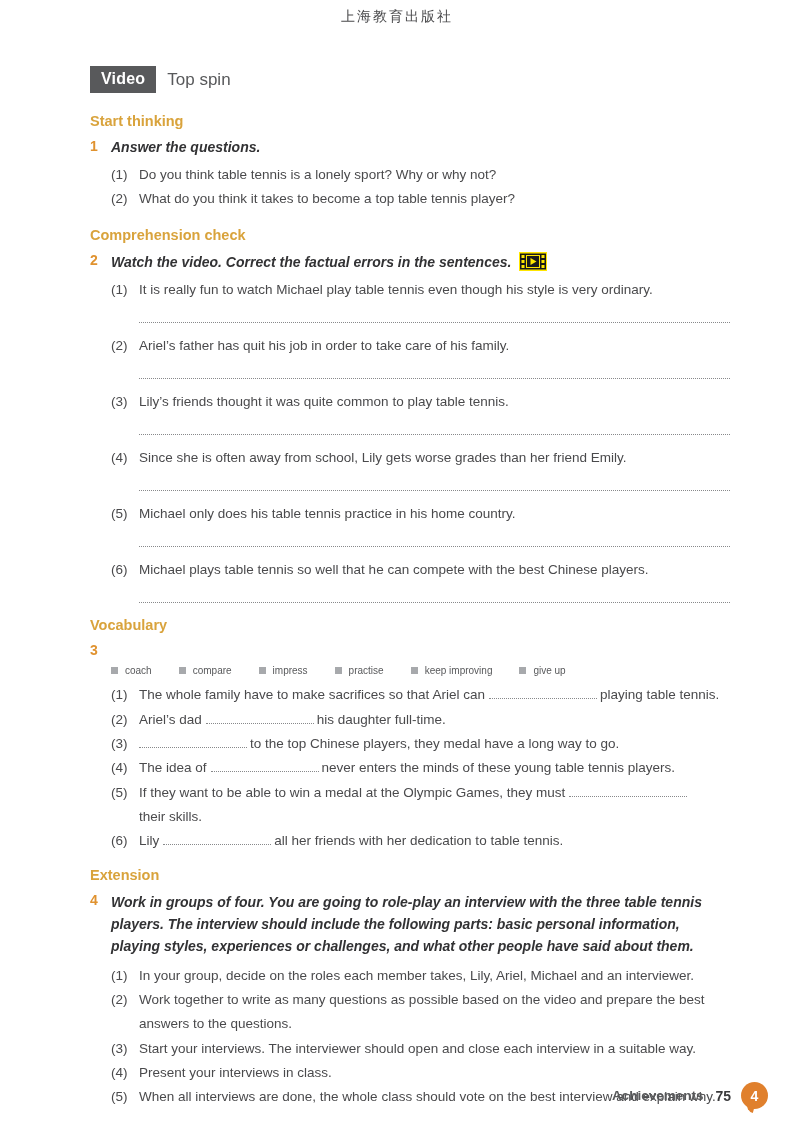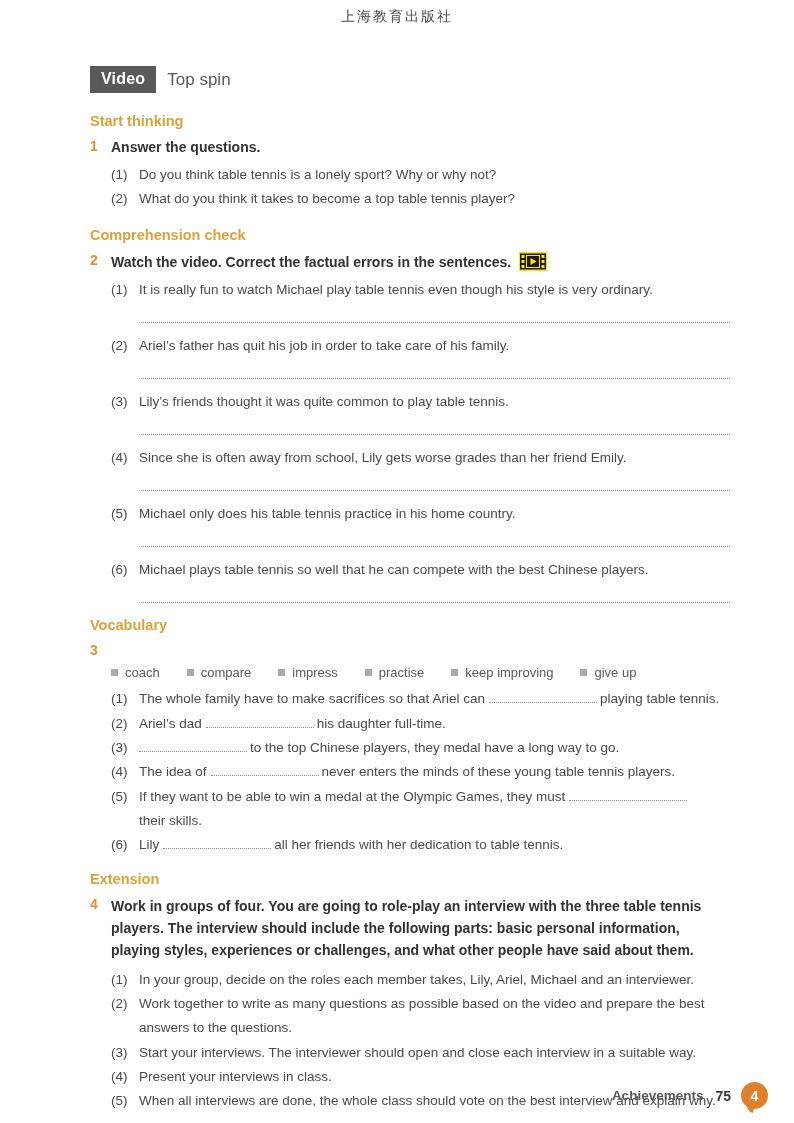--- a/index.html
+++ b/index.html
@@ -12,34 +12,34 @@
   .publisher { text-align:center; padding-top:8px; font-size:14px; color:#4a4a4c; letter-spacing:2px; font-family:"DejaVu Sans","Liberation Sans",sans-serif; }
   .content { position:absolute; left:90px; top:66px; width:640px; }
 
   .video-banner { display:flex; align-items:center; margin-bottom:20px; }
   .video-badge { background:#58595b; color:#fff; font-weight:bold; font-size:16px; padding:4px 11px 5px; letter-spacing:.2px; }
   .banner-title { color:#58595b; font-size:17px; margin-left:11px; }
 
   .section-heading { color:#d9a33c; font-weight:bold; font-size:14.5px; margin:0 0 9px; }
   .task-row { display:flex; margin-bottom:7px; }
   .task-num { color:#e0922f; font-weight:bold; font-size:14px; width:21px; flex:none; }
-  .task-title { color:#323234; font-weight:bold; font-size:14px; line-height:1.3; }
+  .task-title { color:#323234; font-weight:bold; font-size:14px; line-height:1.3;font-style:italic; }
   .task-title-wrap { display:flex; align-items:center; }
 
   .items { margin-left:21px; }
   .item-row { display:flex; font-size:13.5px; line-height:1.78; color:#4a4a4c; }
   .item-num { width:28px; flex:none; }
   .item-text { flex:1; }
 
   .cc-item { margin-bottom:11px; }
   .answer-line { margin:20px 0 0 28px; height:0; border-bottom:1.5px dotted #88898b; }
 
   .video-icon-wrap { margin-left:8px; flex:none; display:inline-flex; }
 
-  .word-bank { display:flex; margin:2px 0 7px 21px; color:#58595b; font-size:13px; }
+  .word-bank { display:flex; margin:2px 0 7px 21px; color:#58595b; font-size:10px; }
   .wb-item { display:flex; align-items:center; margin-right:27px; }
   .wb-bullet { width:7px; height:7px; background:#a7a9ac; margin-right:7px; flex:none; }
 
   .voc-sentences .item-row { line-height:1.8; }
   .blank { display:inline-block; width:108px; height:11px; border-bottom:1.5px dotted #88898b; margin:0 3px 0 4px; }
   .blank-wide { width:118px; }
 
   .ext-title { max-width:640px; }
   .ext-task .task-title { line-height:1.55; }
 

